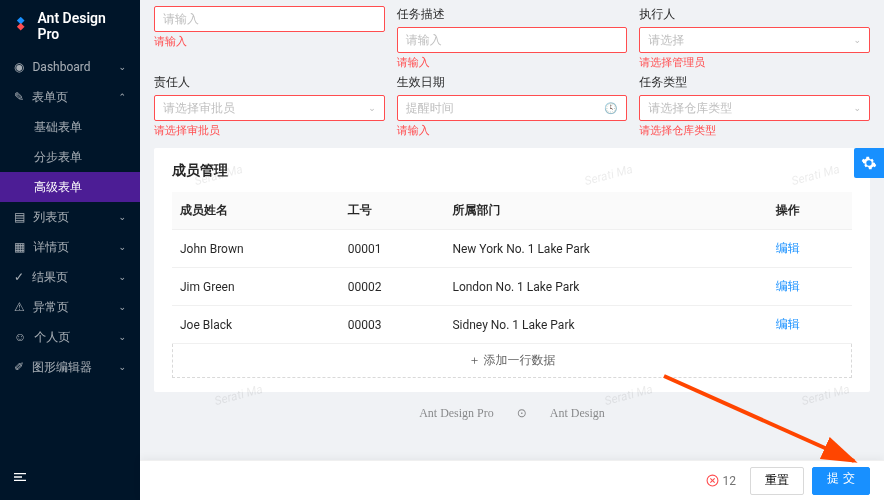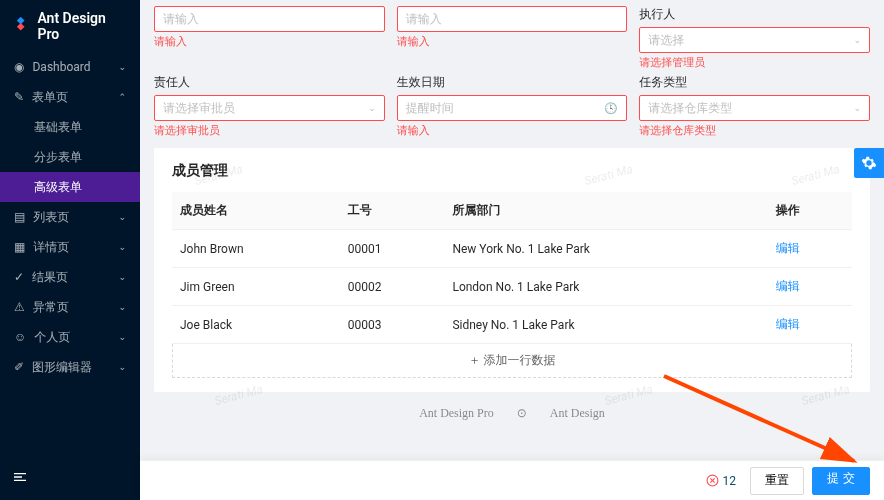--- a/index.html
+++ b/index.html
@@ -25,21 +25,21 @@
 .panel { background: #fff; border-radius: 2px; padding: 14px 18px; margin-top: 10px; }
 .panel-title { font-size: 14px; font-weight: 600; margin-bottom: 12px; }
 .table { width: 100%; border-collapse: collapse; }
 .table th, .table td { text-align: left; padding: 10px 8px; font-size: 12px; border-bottom: 1px solid #f0f0f0; }
 .table th { font-weight: 600; color: rgba(0,0,0,0.85); background: #fafafa; }
 .link { color: #1890ff; cursor: pointer; }
 .add-row { text-align: center; padding: 8px; border: 1px dashed #d9d9d9; border-top: none; cursor: pointer; font-size: 12px; color: rgba(0,0,0,0.65); background: #fff; }
 .footer-links { text-align: center; padding: 14px 0; color: rgba(0,0,0,0.45); font-size: 12px; font-family: Liberation Serif, serif; }
 .footer-links span { margin: 0 10px; }
 .bottom-bar { position: absolute; left: 140px; right: 0; bottom: 0; height: 40px; background: #fff; border-top: 1px solid #f0f0f0; display: flex; align-items: center; justify-content: flex-end; padding: 0 14px; gap: 8px; box-shadow: 0 -2px 8px rgba(0,0,0,0.05); }
-.err-count { color: #0c4a6e; font-size: 12px; display: flex; align-items: center; gap: 4px; margin-right: 6px; }
+.err-count { color: #737373; font-size: 12px; display: flex; align-items: center; gap: 4px; margin-right: 6px; }
 .btn { height: 28px; padding: 0 14px; border: 1px solid #d9d9d9; background: #fff; border-radius: 2px; font-size: 12px; cursor: pointer; }
 .btn-primary { background: #1890ff; border-color: #1890ff; color: #fff; letter-spacing: 4px; padding: 0 10px 4px 14px; }
 .settings-float { position: absolute; right: 0; top: 148px; width: 30px; height: 30px; background: #1890ff; color: #fff; display: flex; align-items: center; justify-content: center; border-radius: 2px 0 0 2px; cursor: pointer; }
 .arrow-annot { position: absolute; pointer-events: none; }
 .watermark { position: absolute; color: rgba(0,0,0,0.08); font-size: 12px; transform: rotate(-15deg); pointer-events: none; font-style: italic; }
 .clock-icon { color: #bfbfbf; font-size: 11px; }
 </style>
 </head>
 <body>
 
@@ -114,20 +114,21 @@
 
   <main class="main">
     <div class="form-row" id="form-row-1">
         <div class="form-col">
           <div class="input">
             <span>请输入</span>
           </div>
           <div class="err">请输入</div>
         </div>
         <div class="form-col">
+          <span class="label">任务描述</span>
           <div class="input">
             <span>请输入</span>
           </div>
           <div class="err">请输入</div>
         </div>
         <div class="form-col">
           <span class="label">执行人</span>
           <div class="input">
             <span>请选择</span>
             <span class="chev">⌄</span>

